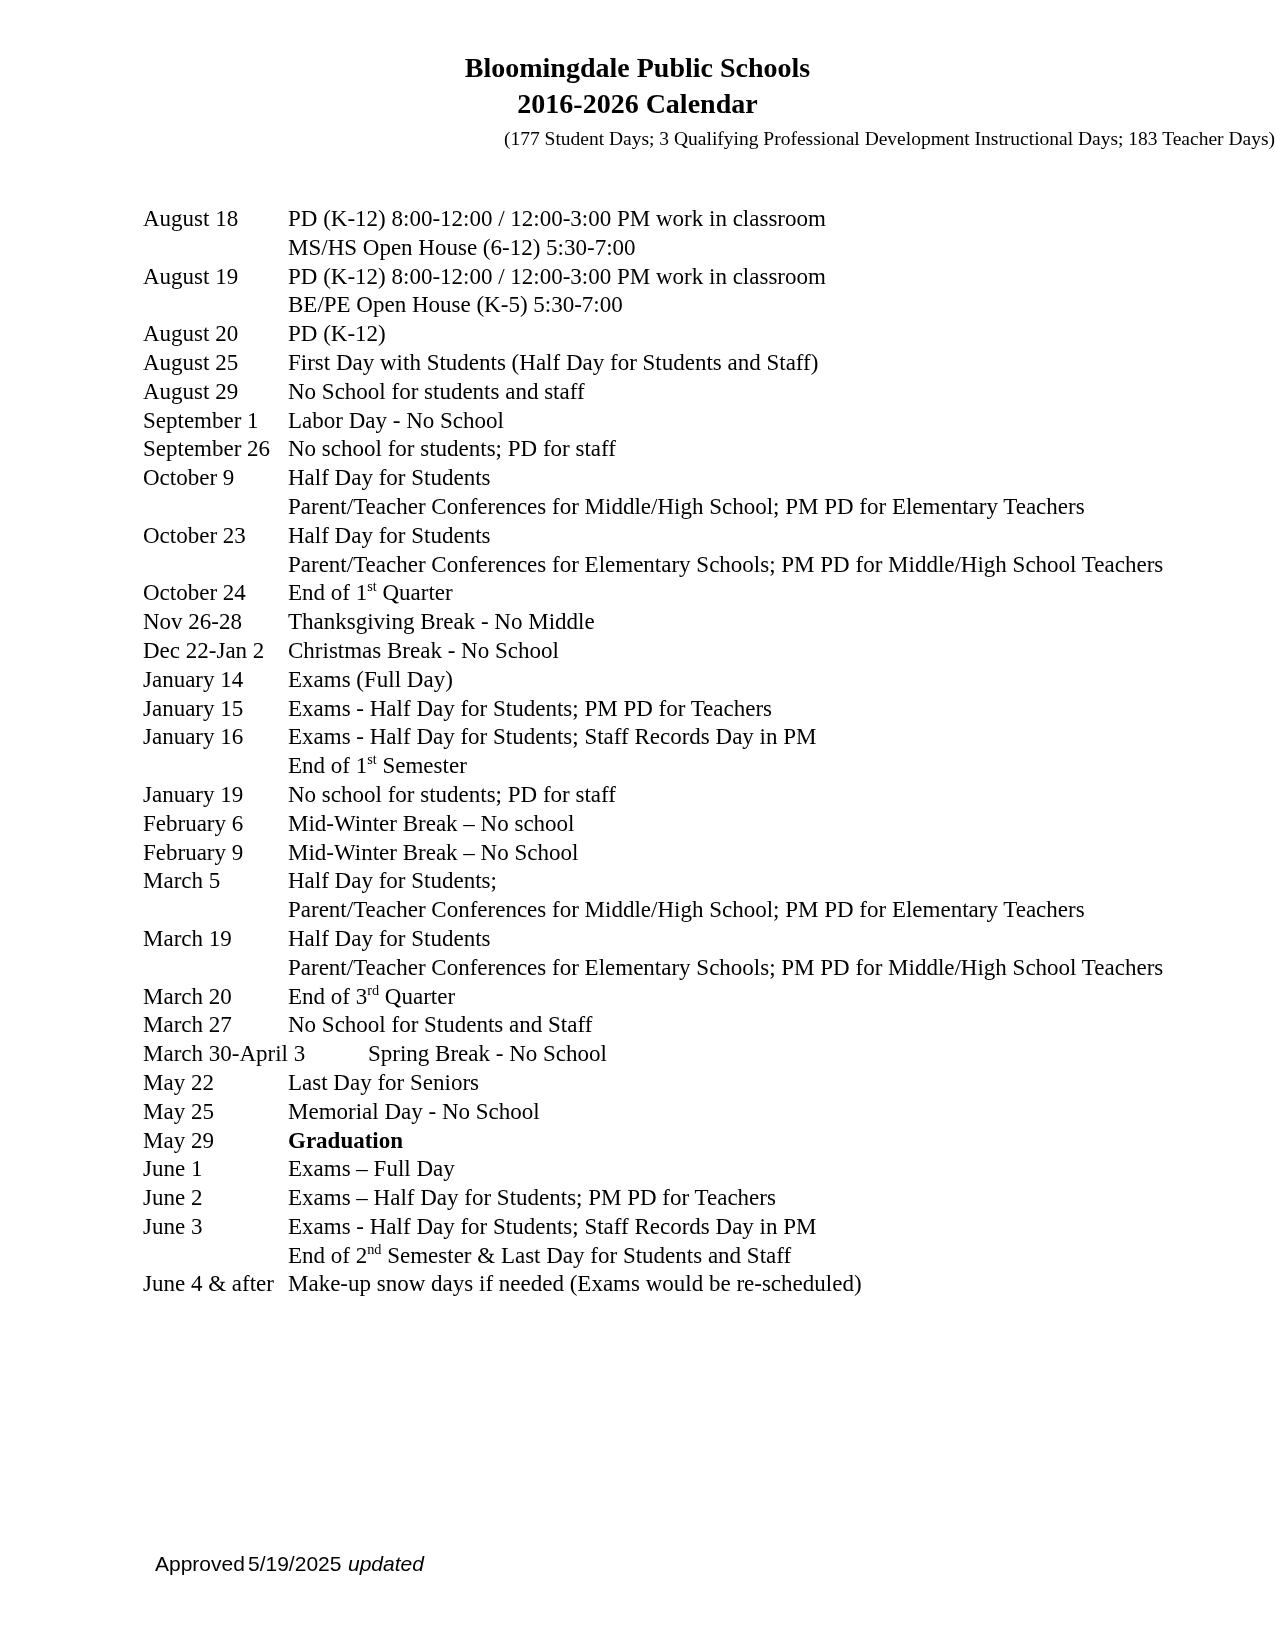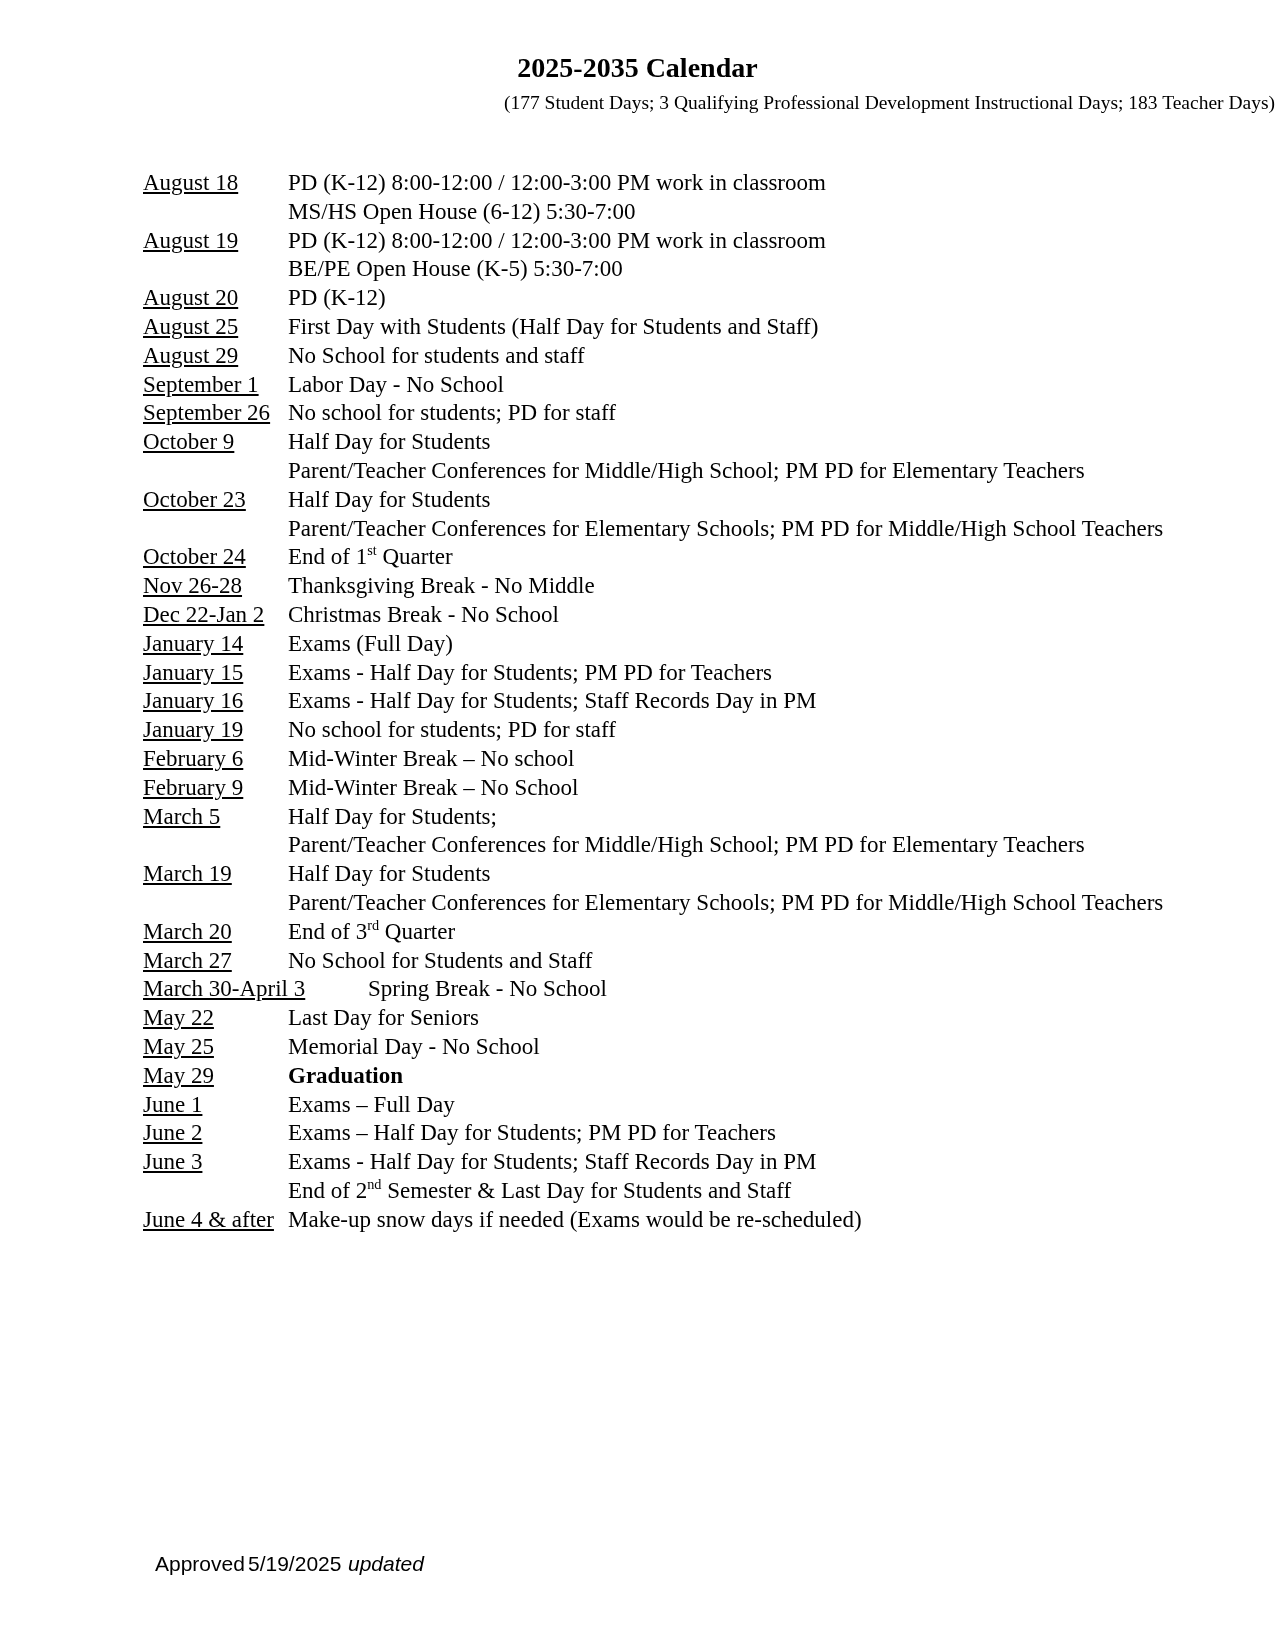--- a/index.html
+++ b/index.html
@@ -5,38 +5,39 @@
   html,body { margin:0; padding:0; }
   body {
     width:1275px; height:1650px; background:#ffffff; color:#000000;
     font-family:"Liberation Serif", serif; position:relative; overflow:hidden;
   }
   .header { text-align:center; padding-top:50px; }
   .title, .subtitle { font-size:28px; font-weight:bold; line-height:36px; margin:0; }
   .note { font-size:19.5px; font-weight:normal; line-height:30px; margin:2px 0 0 0;text-align:right; }
   .list { margin:51px 0 0 143px; font-size:23px; line-height:28.8px; }
   .row { display:flex; position:relative; white-space:nowrap; }
-  .date { flex:0 0 145px;text-decoration:underline; }
+  .date { flex:0 0 145px; }
   .desc.bold { font-weight:bold; }
   .desc.tab { position:absolute; left:225px; }
   sup.ord { font-size:62%; vertical-align:super; line-height:0; }
   .footer {
     position:absolute; top:1554px; left:0; width:100%; height:20px;
     font-family:"Liberation Sans", sans-serif; font-size:21px; line-height:20px;
   }
   .footer span { position:absolute; top:0; }
   .f-approved { left:155px; }
   .f-date { left:248px; }
   .f-updated { left:348px;font-style:italic; }
 </style>
 </head>
 <body>
 
 <div class="header">
-  <h2 class="subtitle">2025-2035 Calendar</h2>
+  <h1 class="title">Bloomingdale Public Schools</h1>
+  <h2 class="subtitle">2016-2026 Calendar</h2>
   <p class="note">(177 Student Days; 3 Qualifying Professional Development Instructional Days; 183 Teacher Days)</p>
 </div>
 
 <div class="list" id="calendar-list">
     <div class="row">
       <span class="date">August 18</span>
       <span class="desc">PD (K-12) 8:00-12:00 / 12:00-3:00 PM work in classroom</span>
     </div>
     <div class="row">
       <span class="date"></span>
@@ -102,20 +103,24 @@
       <span class="date">January 14</span>
       <span class="desc">Exams (Full Day)</span>
     </div>
     <div class="row">
       <span class="date">January 15</span>
       <span class="desc">Exams - Half Day for Students; PM PD for Teachers</span>
     </div>
     <div class="row">
       <span class="date">January 16</span>
       <span class="desc">Exams - Half Day for Students; Staff Records Day in PM</span>
+    </div>
+    <div class="row">
+      <span class="date"></span>
+      <span class="desc"><span>End of 1</span><sup class="ord">st</sup><span> Semester</span></span>
     </div>
     <div class="row">
       <span class="date">January 19</span>
       <span class="desc">No school for students; PD for staff</span>
     </div>
     <div class="row">
       <span class="date">February 6</span>
       <span class="desc">Mid-Winter Break – No school</span>
     </div>
     <div class="row">

